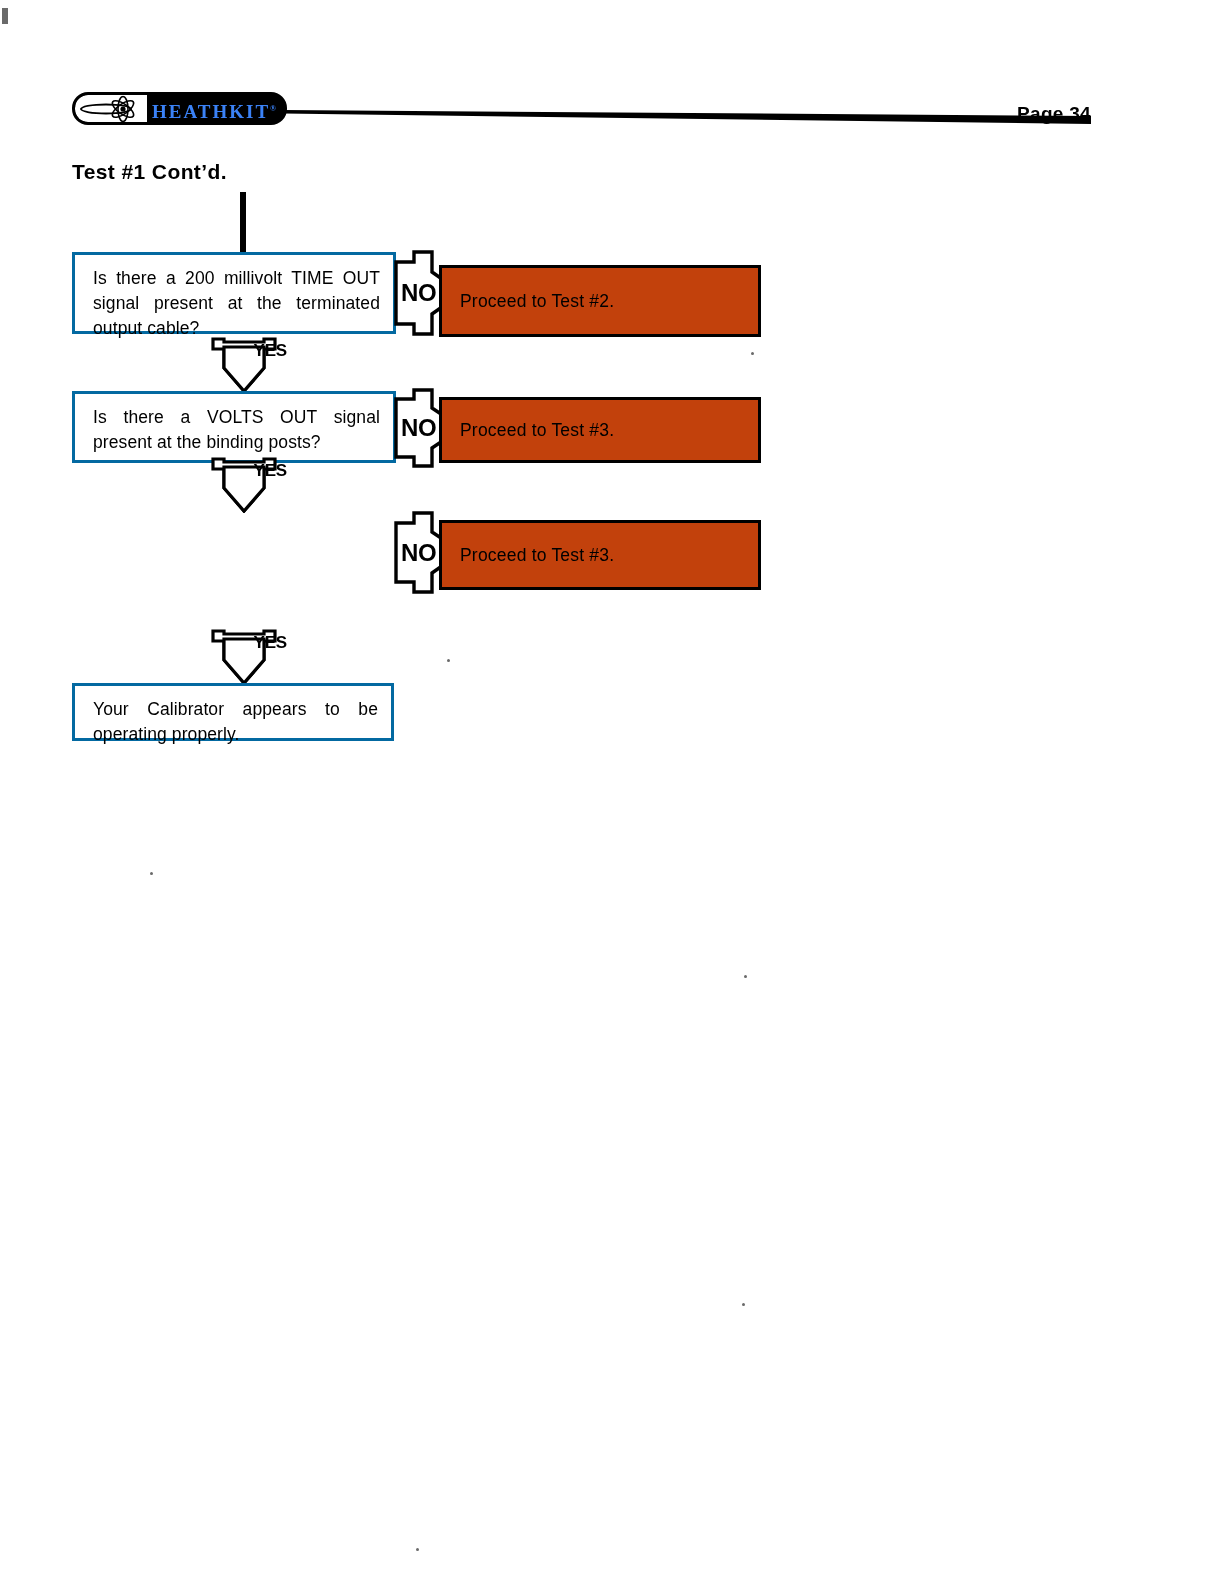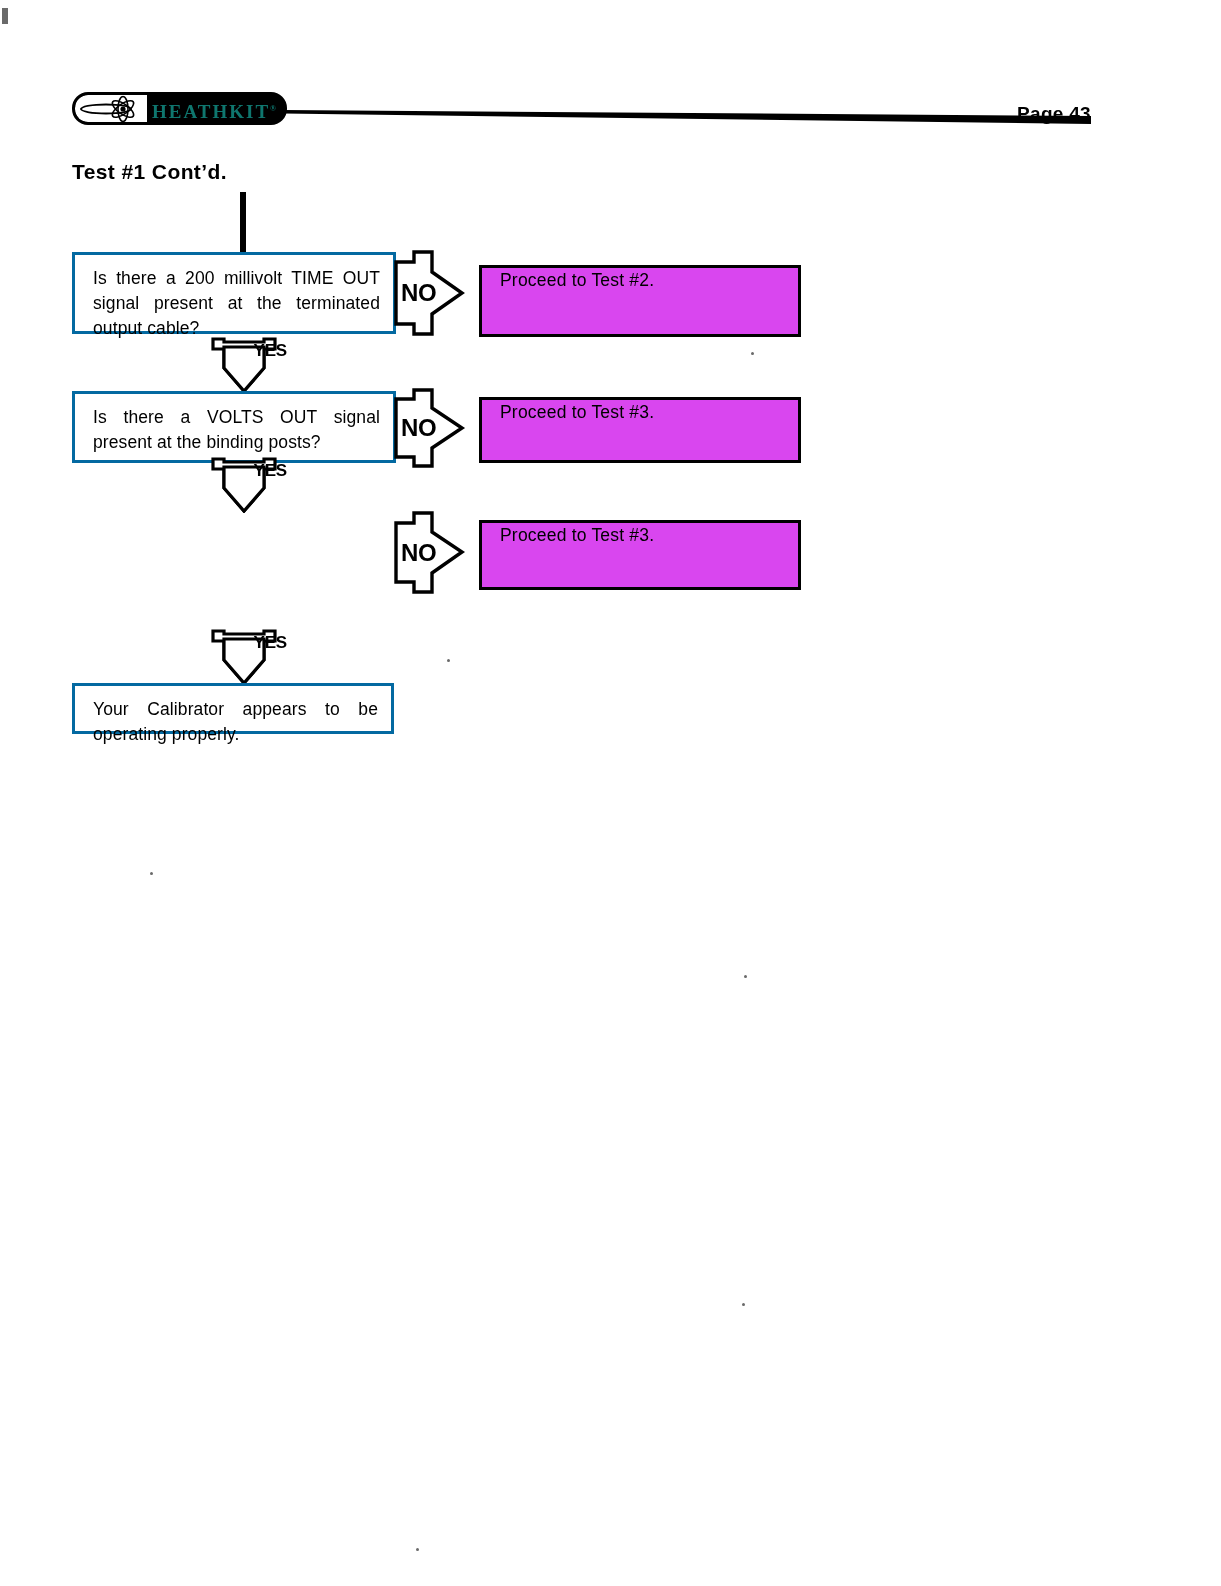--- a/index.html
+++ b/index.html
@@ -61,21 +61,21 @@
     transform: translateY(-50%);
     width: 28px;
     height: 27px;
   }
   .logo-word {
     position: absolute;
     left: 74px;
     top: 0;
     right: 0;
     height: 100%;
-    color: #0f766e;
+    color: #3b82f6;
     font-family: "Liberation Serif", serif;
     font-weight: bold;
     font-size: 19px;
     letter-spacing: 2.0px;
     line-height: 27px;
     white-space: nowrap;
     text-align: left;
     padding-left: 3px;
     box-sizing: border-box;
   }
@@ -142,26 +142,27 @@
     margin: 0;
     font-size: 17.5px;
     line-height: 25px;
     text-align: justify;
     text-align-last: left;
     letter-spacing: 0.1px;
   }
 
   .rbox {
     position: absolute;
-    left: 479px;
+    left: 439px;
     width: 322px;
     border: 3px solid #000;
-    background: #d946ef;
+    background: #c2410c;
     box-sizing: border-box;
     display: flex;
+    align-items: center;
     padding-left: 18px;
   }
   .rbox span {
     font-size: 17.5px;
     line-height: 24px;
     letter-spacing: 0.2px;
   }
 
   
   .no-arrow {
@@ -227,21 +228,21 @@
         <circle cx="14" cy="13.5" r="2.6" fill="#000"></circle>
       </svg>
     </div>
     <div class="logo-word"><span>HEATHKIT</span><sup>®</sup></div>
   </div>
 
   <svg class="header-rule" viewBox="0 0 808 22" preserveAspectRatio="none">
     <polygon points="0,6.0 808,12.0 808,20.0 0,9.5" fill="#000"></polygon>
   </svg>
 
-  <div class="page-number">Page 43</div>
+  <div class="page-number">Page 34</div>
 </div>
 
 <div class="section-title">Test  #1 Cont’d.</div>
 
 <div class="flow">
 
   <div class="stem"></div>
 
   <div class="qbox" style="top:252px; height:82px;">
     <p>Is there a 200 millivolt TIME OUT signal present at the terminated output cable?</p>
@@ -302,21 +303,21 @@
   </div>
 
   <div class="yes-arrow" style="top:629px;">
     <svg width="86" height="56" viewBox="0 0 86 56">
       <polygon points="12,2 12,12 23,12 23,31 43,54 63,31 63,12 74,12 74,2 63,2 63,5 23,5 23,2" fill="#fff" stroke="#000" stroke-width="3.2" stroke-linejoin="miter"></polygon>
       <polygon points="23,10 63,10 63,31 43,54 23,31" fill="#fff" stroke="#000" stroke-width="3.2"></polygon>
     </svg>
     <span class="yes-label">YES</span>
   </div>
 
-  <div class="qbox" style="top:683px; height:51px; width:322px;">
+  <div class="qbox" style="top:683px; height:58px; width:322px;">
     <p>Your Calibrator appears to be operating properly.</p>
   </div>
 
 </div>
 
 <div class="speck" style="left:150px; top:872px;"></div>
 <div class="speck" style="left:447px; top:659px;"></div>
 <div class="speck" style="left:751px; top:352px;"></div>
 <div class="speck" style="left:744px; top:975px;"></div>
 <div class="speck" style="left:742px; top:1303px;"></div>

